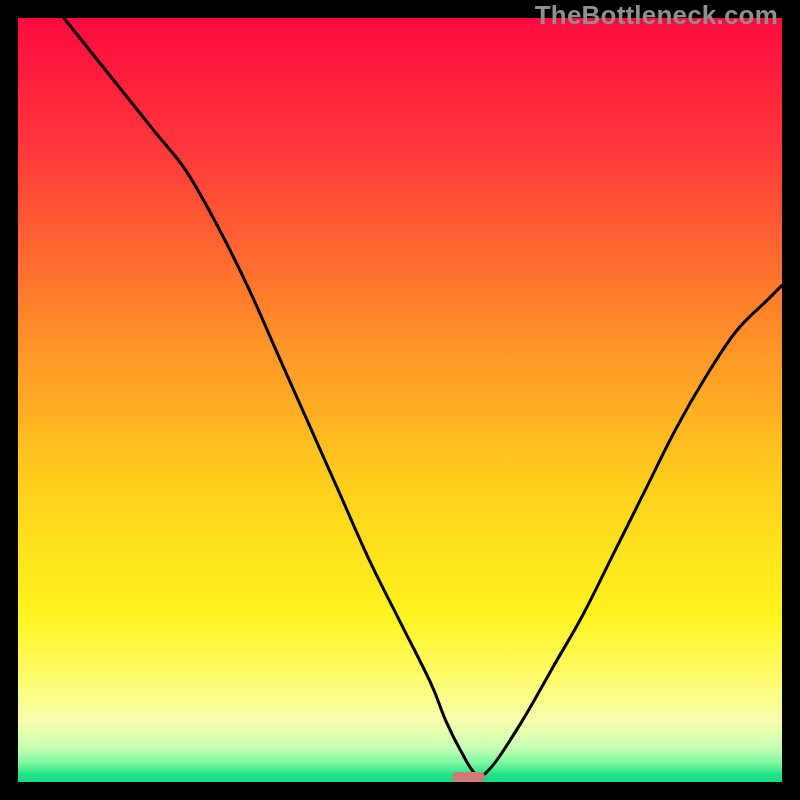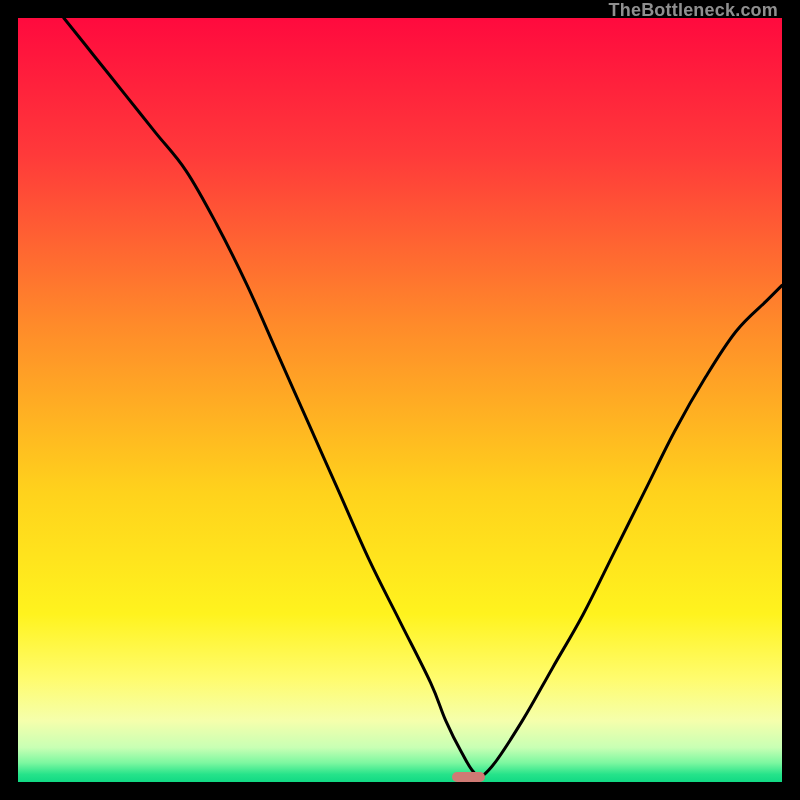--- a/index.html
+++ b/index.html
@@ -43,21 +43,21 @@
     position: absolute;
     height: 10px;
     border-radius: 5px;
     background: #cf7a74;
   }
   .watermark {
     position: absolute;
     top: 0;
     right: 22px;
     font-family: Arial, Helvetica, sans-serif;
-    font-size: 18px;
+    font-size: 26px;
     font-weight: 600;
     color: #8f8f8f;
     letter-spacing: 0.2px;
   }
 </style>
 </head>
 <body>
 
 <div class="frame">
   <div class="plot-area">

